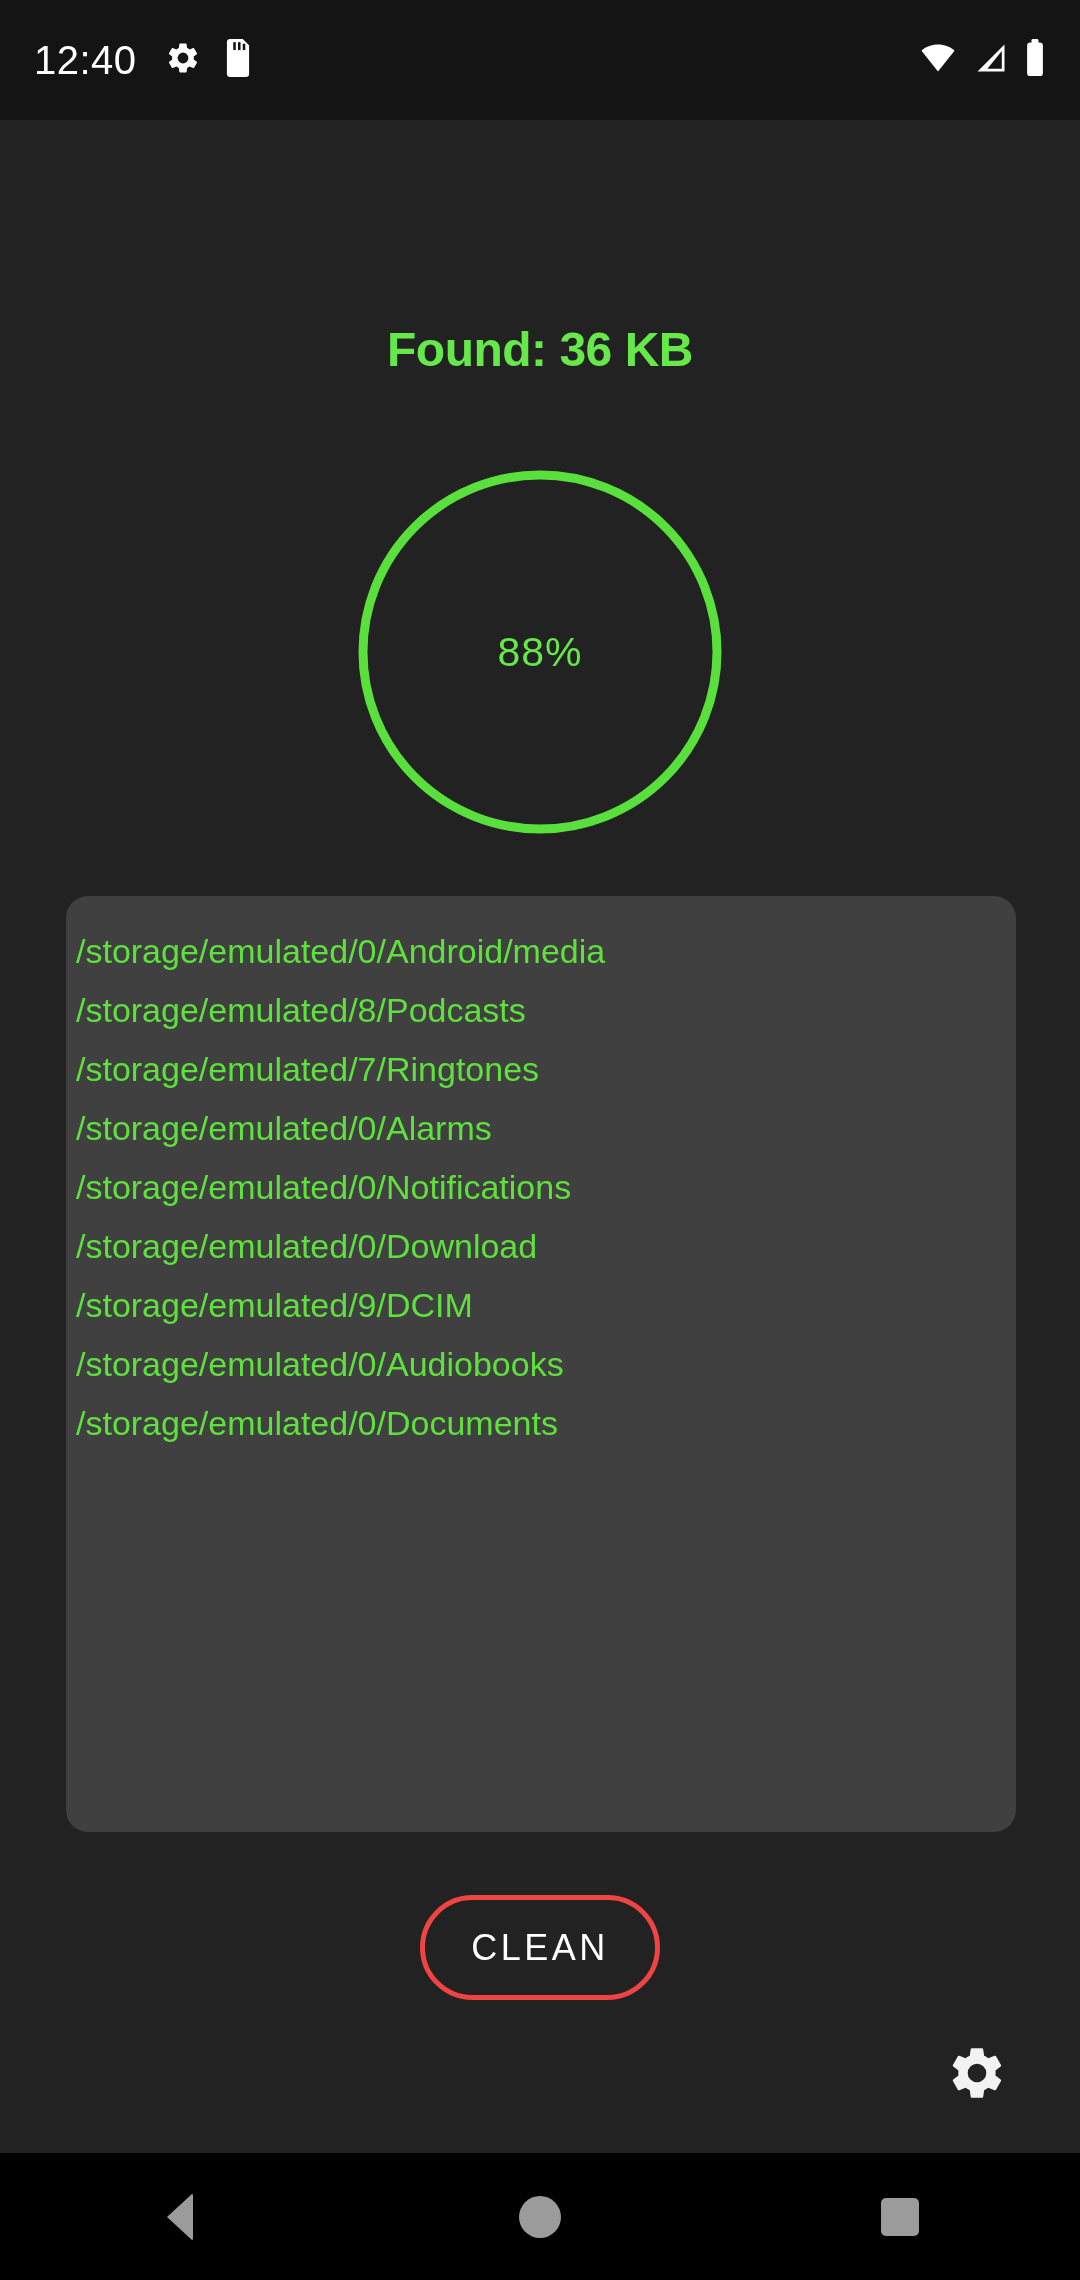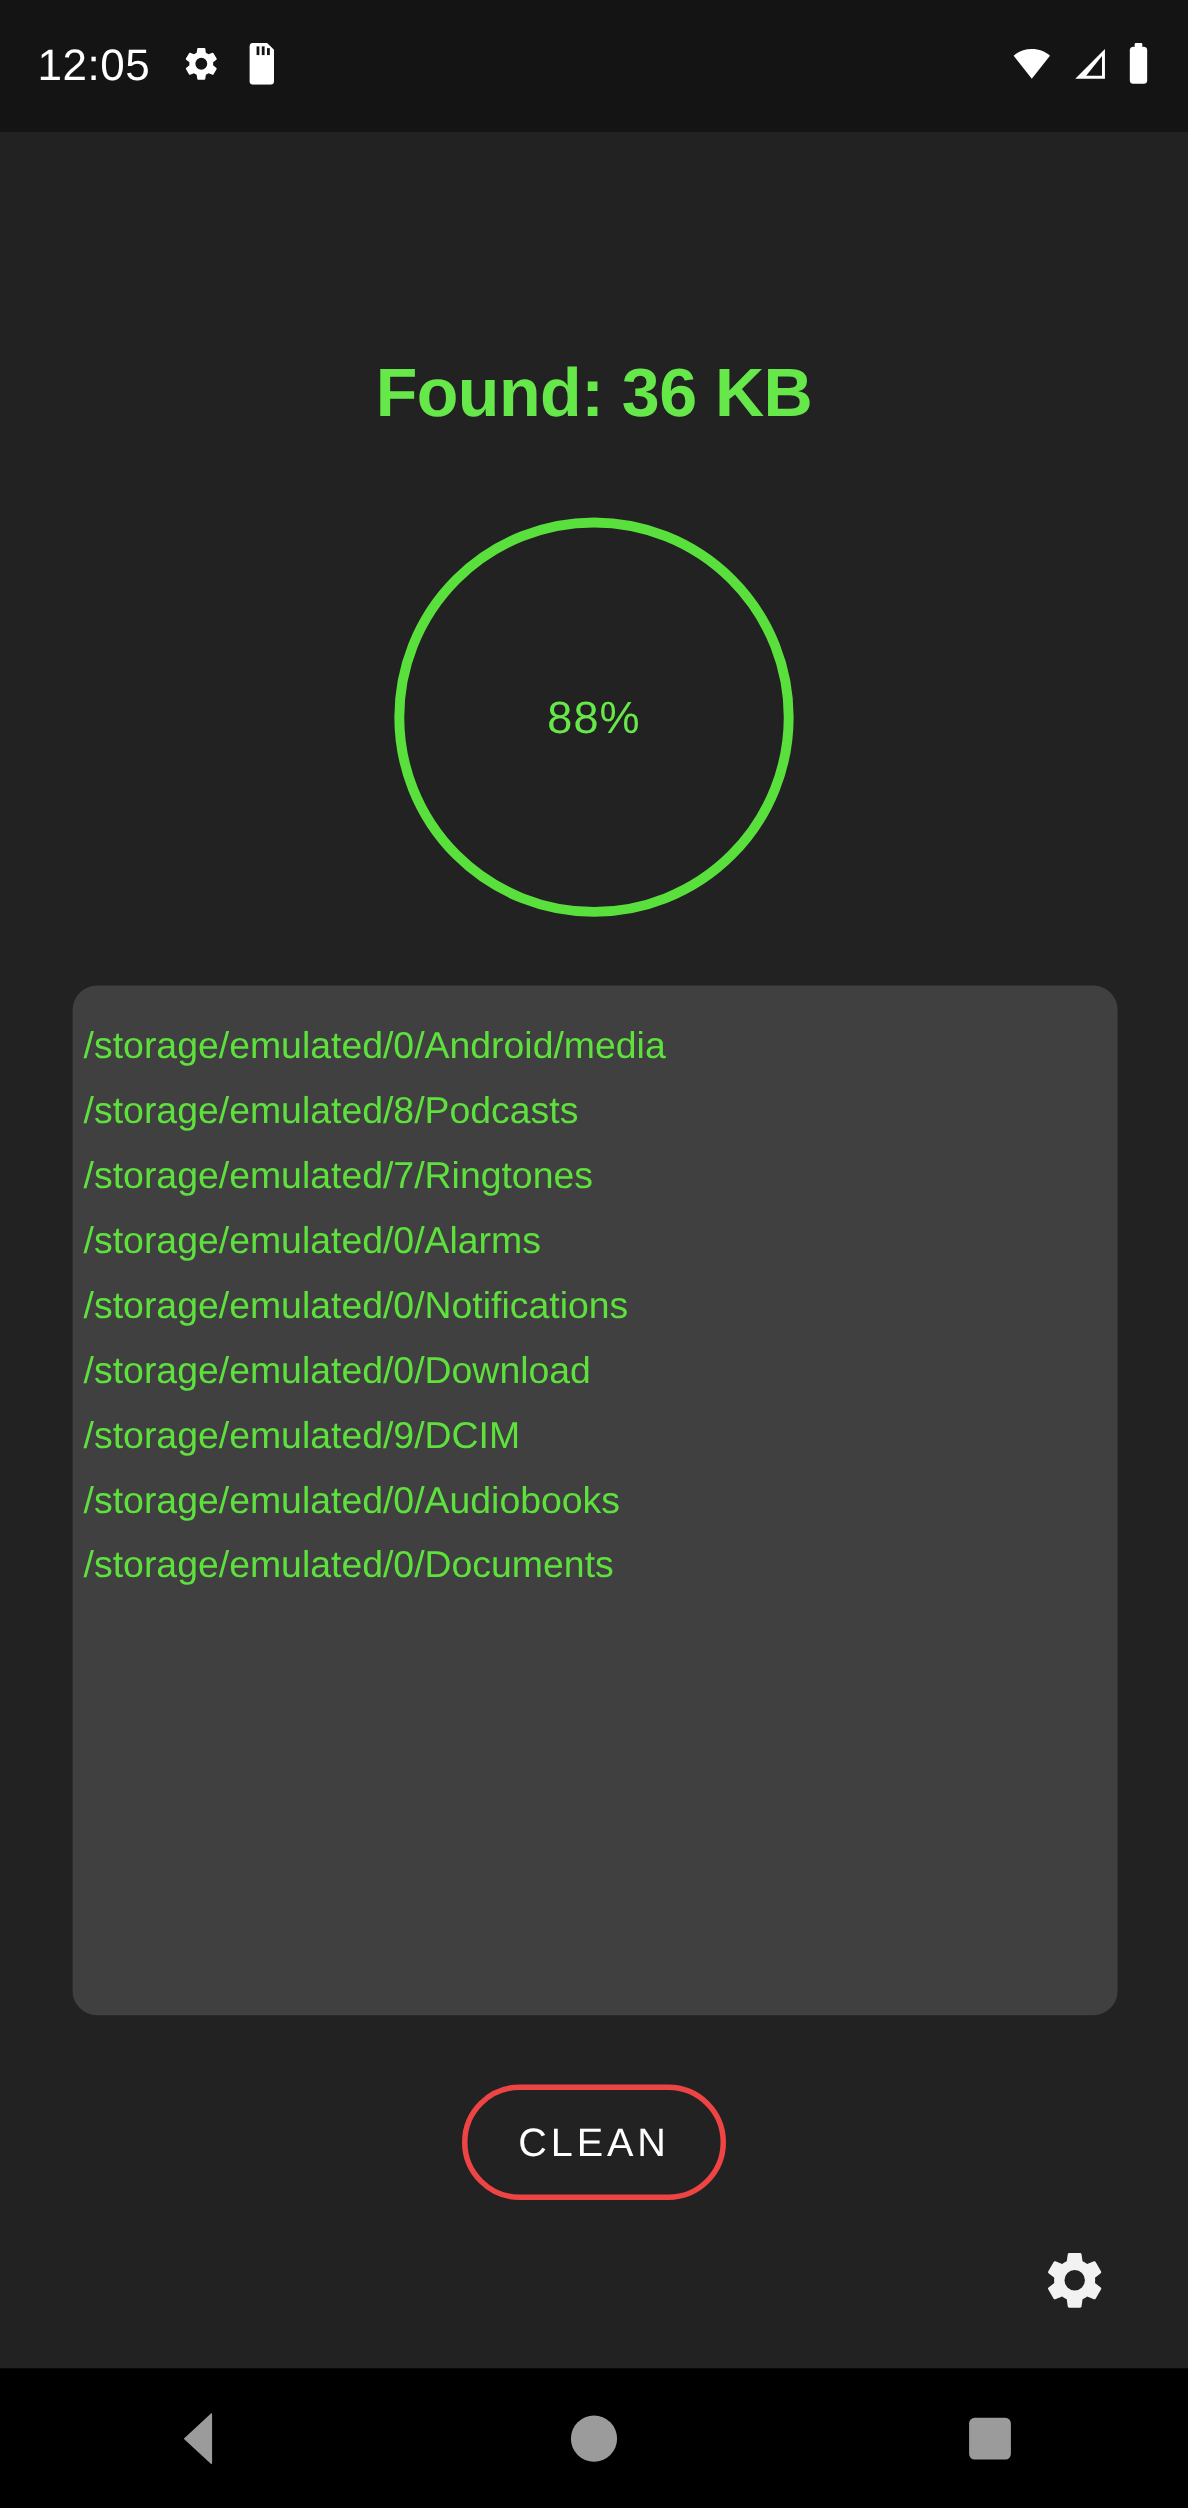--- a/index.html
+++ b/index.html
@@ -28,21 +28,21 @@
     font-family:"Liberation Sans", sans-serif;
   }
   .status-left-icons { display:flex; align-items:center; gap:22px; margin-left:28px; }
   .status-right-icons { margin-left:auto; display:flex; align-items:center; gap:14px; }
   .sb-icon { display:block; }
 
   
   #found-title {
     position:absolute; top:322px; left:0; width:1080px;
     text-align:center;
-    font-size:62px; font-weight:bold;
+    font-size:48px; font-weight:bold;
     color:#66e84a;
     letter-spacing:-0.5px;
     font-family:"Liberation Sans", sans-serif;
   }
 
   
   #progress-ring {
     position:absolute;
     left:356px; top:468px;
     width:368px; height:368px;
@@ -133,21 +133,21 @@
     border-radius:5px;
     background:#9b9b9b;
   }
 </style>
 </head>
 <body>
 
 <div id="screen">
 
   <div id="status-bar">
-    <span id="status-clock">12:05</span>
+    <span id="status-clock">12:40</span>
 
     <span class="status-left-icons">
       <span class="sb-icon">
         <svg width="36" height="36" viewBox="0 0 24 24">
           <path fill="#ffffff" d="M19.14 12.94a7.07 7.07 0 0 0 .06-.94 7.07 7.07 0 0 0-.06-.94l2.03-1.58a.5.5 0 0 0 .12-.62l-1.92-3.32a.5.5 0 0 0-.6-.22l-2.39.96a7.02 7.02 0 0 0-1.62-.94l-.36-2.54a.5.5 0 0 0-.5-.42h-3.84a.5.5 0 0 0-.5.42l-.36 2.54c-.59.24-1.13.56-1.62.94l-2.39-.96a.5.5 0 0 0-.6.22L2.67 8.86a.5.5 0 0 0 .12.62l2.03 1.58c-.04.31-.06.63-.06.94s.02.63.06.94l-2.03 1.58a.5.5 0 0 0-.12.62l1.92 3.32c.12.22.38.3.6.22l2.39-.96c.5.38 1.03.7 1.62.94l.36 2.54c.04.24.25.42.5.42h3.84c.25 0 .46-.18.5-.42l.36-2.54c.59-.24 1.13-.56 1.62-.94l2.39.96c.22.08.48 0 .6-.22l1.92-3.32a.5.5 0 0 0-.12-.62zM12 15.6A3.6 3.6 0 1 1 12 8.4a3.6 3.6 0 0 1 0 7.2z"></path>
         </svg>
       </span>
       <span class="sb-icon">
         <svg width="30" height="38" viewBox="0 0 18 24">
           <path fill="#ffffff" d="M4 0h8l4 4v18a2 2 0 0 1-2 2H4a2 2 0 0 1-2-2V2a2 2 0 0 1 2-2z"></path>

